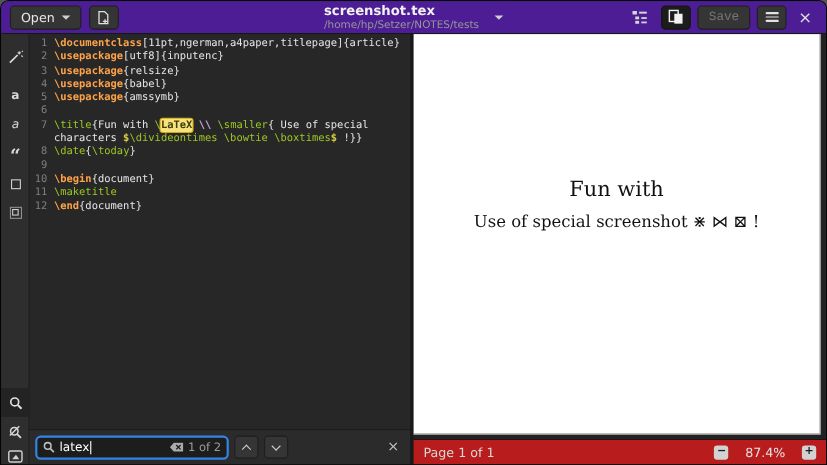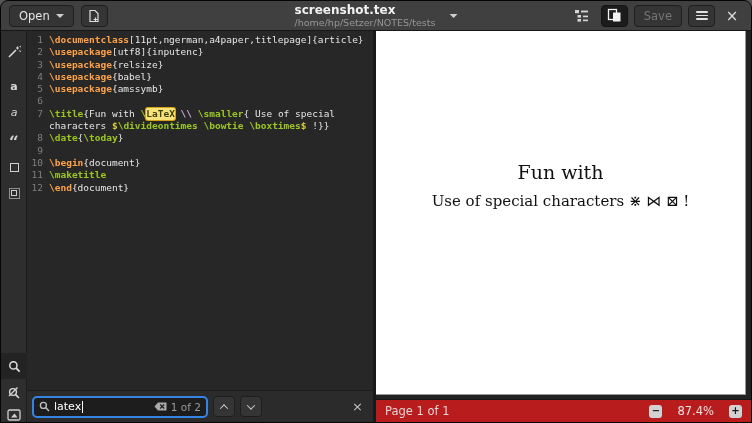--- a/index.html
+++ b/index.html
@@ -1,29 +1,29 @@
 <!DOCTYPE html>
 <html><head>
 <meta charset="utf-8">
 <style>
   * { margin:0; padding:0; box-sizing:border-box; }
   body { background:#555; font-family:"DejaVu Sans", sans-serif; }
   .window{ position:relative; width:752px; height:423px; background:#272727;
            border:1px solid #050505; border-radius:8px 8px 0 0; overflow:hidden; }
 
   
-  .header{ position:absolute; top:0; left:0; right:0; height:30px; background:#404040;
+  .header{ position:absolute; top:0; left:0; right:0; height:30px; background:#4c1d95;
            border-bottom:1px solid #171717; display:flex; align-items:center; }
   .hbtn{ height:22px; background:#353535; border:1px solid #1e1e1e; border-radius:4px;
          color:#e6e6e6; font-size:11.5px; display:flex; align-items:center; justify-content:center;
          padding:0 9px; cursor:default; }
   .hbtn.icon-only{ width:27px; padding:0; }
   .hbtn.flat{ background:transparent; border-color:transparent; }
   .hbtn.active{ background:#1c1c1c; border-color:#141414; }
-  .hbtn.disabled{ color:#767676; }
+  .hbtn.disabled{ color:#767676;font-family:Liberation Mono, monospace; }
   .left-group{ display:flex; gap:7px; margin-left:8px; }
   .right-group{ display:flex; gap:6px; margin-left:auto; margin-right:8px; align-items:center; }
   .caret-down{ width:0; height:0; border-left:4px solid transparent; border-right:4px solid transparent;
                border-top:4px solid #cfcfcf; display:inline-block; margin-left:6px; }
   .title-block{ position:absolute; left:50%; top:2px; transform:translateX(-50%);
                 text-align:left; display:flex; align-items:center; gap:8px; }
   .title-main{ font-size:12px; font-weight:bold; color:#f1f1f1; line-height:14px; }
   .title-sub{ font-size:9.5px; color:#969696; line-height:11px; }
   .closex{ color:#dcdcdc; font-size:15px; width:22px; text-align:center; cursor:default; }
   .burger{ width:12px; height:9px; display:flex; flex-direction:column; justify-content:space-between; }
@@ -42,21 +42,21 @@
   .sicon.pressed{ background:#232323; height:26px; }
 
   
   .editor{ position:relative; width:346px; background:#272727; flex:none; }
   .code{ position:absolute; top:0; left:0; right:0; bottom:32px; padding-top:3px; overflow:hidden;
          font-family:"DejaVu Sans Mono", monospace; font-size:9.5px; line-height:12.3px; white-space:pre; }
   .crow{ display:flex; }
   .ln{ width:16px; text-align:right; color:#7f7f7f; flex:none; margin-right:6px; }
   .seg-p{ color:#e6e6e6; }
   .seg-cmd{ color:#ffa348; font-weight:bold; }
-  .seg-fn{ color:#9cc723; font-weight:bold; }
+  .seg-fn{ color:#9cc723; font-weight:normal; }
   .seg-bs{ color:#c9a9dd; font-weight:bold; }
   .seg-m{ color:#d6cc3f; font-weight:bold; }
   .seg-hl{ color:#3d3d0a; background:#f8e37a; box-shadow:0 0 0 1px #d3a514; border-radius:2px; font-weight:bold; }
 
   
   .searchbar{ position:absolute; left:0; right:0; bottom:0; height:32px; background:#2b2b2b;
               border-top:1px solid #1c1c1c; display:flex; align-items:center; }
   .search-field{ margin-left:5px; width:176px; height:22px; background:#1d1d1d;
                  border:2px solid #3584e4; border-radius:5px; display:flex; align-items:center; padding:0 5px; }
   .search-field .q{ color:#ffffff; font-size:11px; margin-left:4px; }
@@ -231,21 +231,21 @@
         <div class="navbtn">
           <span class="chev down"></span>
         </div>
         <div class="search-close">×</div>
       </div>
     </div>
 
     <div class="preview">
       <div class="page">
         <div class="pdf-line1">Fun with</div>
-        <div class="pdf-line2">Use of special characters ⋇ ⋈ ⊠ !</div>
+        <div class="pdf-line2">Use of special screenshot ⋇ ⋈ ⊠ !</div>
       </div>
       <div class="pstatus">
         <span class="pg">Page 1 of 1</span>
         <span class="zbtn mla">−</span>
         <span class="zoom-val">87.4%</span>
         <span class="zbtn mr8">+</span>
       </div>
     </div>
 
   </div>

